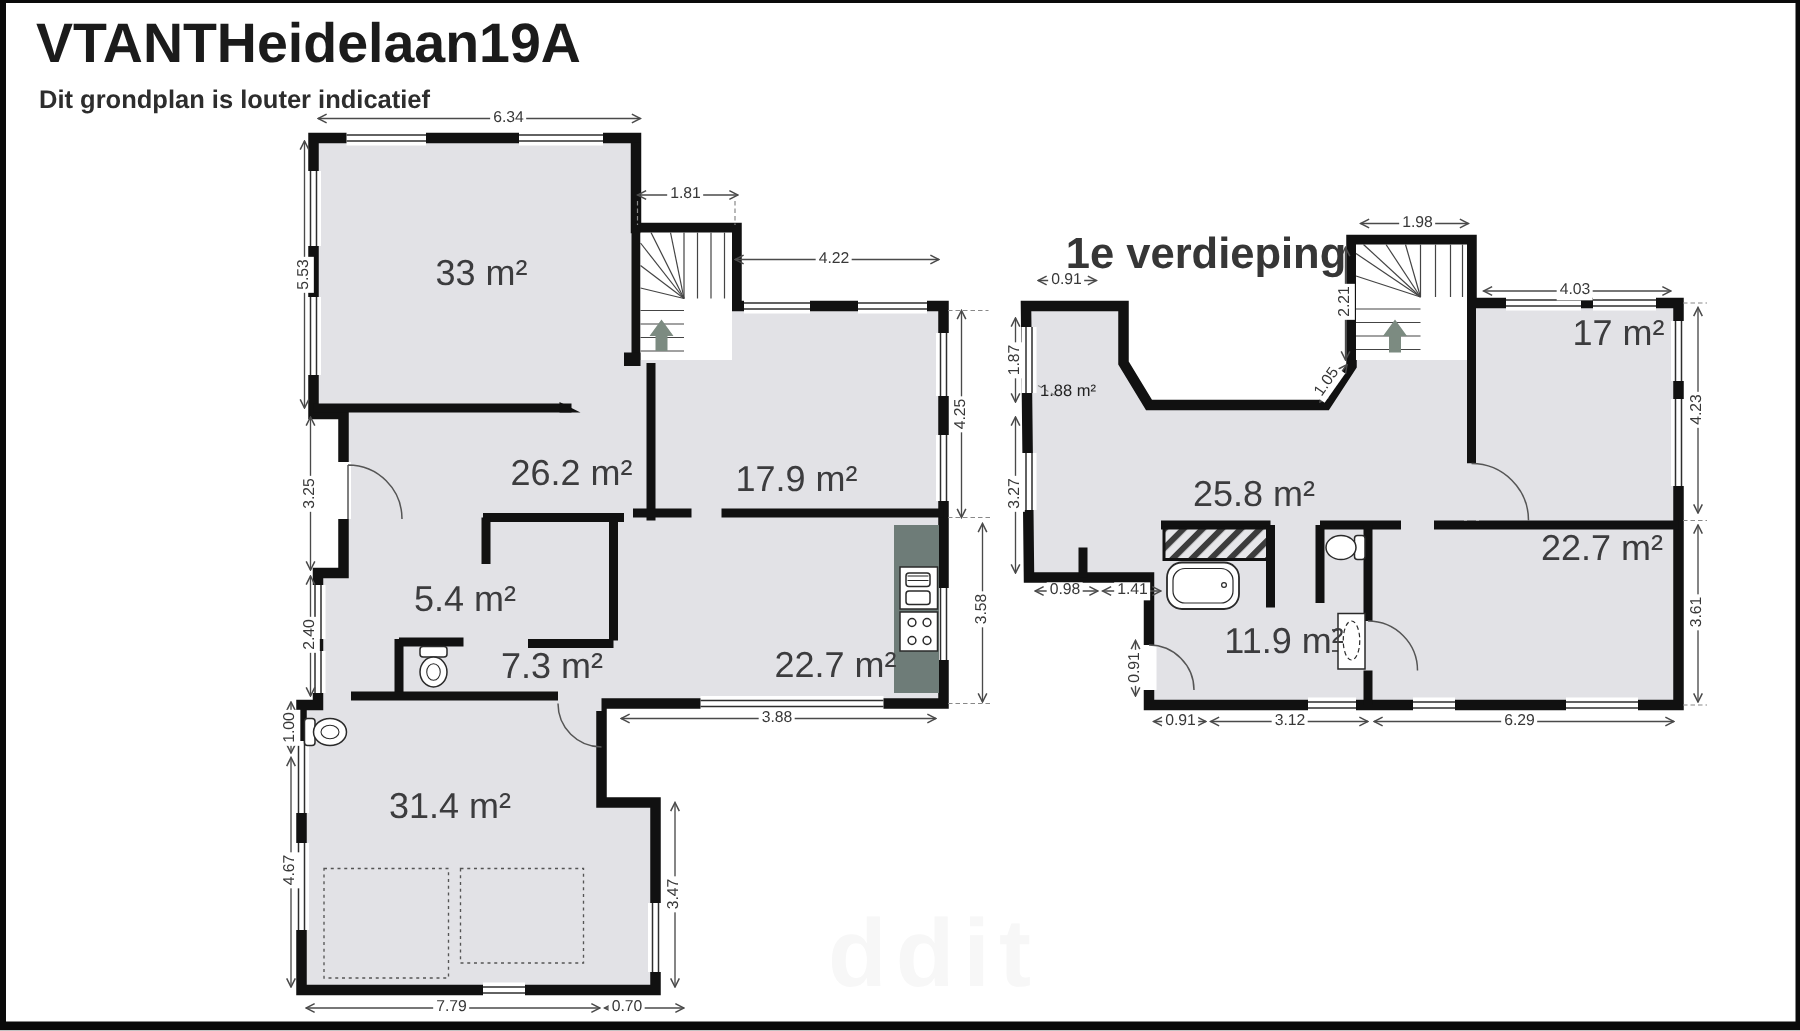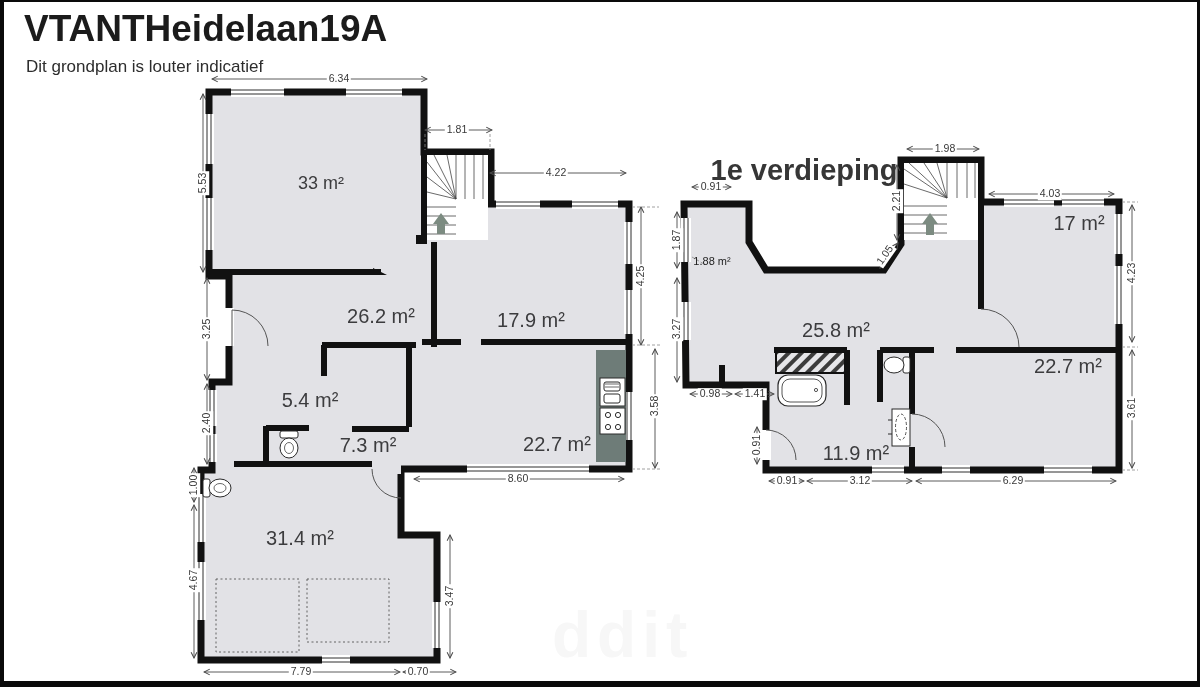--- a/index.html
+++ b/index.html
@@ -2,24 +2,24 @@
 <html><head>
 <meta charset="utf-8">
 <style>
   html,body{margin:0;padding:0;background:#ffffff}
   .canvas{position:relative;width:1200px;height:687px;background:#fff;
     border-style:solid;border-color:#0a0a0a;border-width:2px 3px 6px 4px;
     box-sizing:border-box;overflow:hidden;
     font-family:"Liberation Sans","DejaVu Sans",sans-serif;}
   .plan-svg{position:absolute;left:0;top:0}
   .page-title{position:absolute;left:20px;top:6px;font-size:37px;font-weight:700;color:#1b1b1b;white-space:nowrap}
-  .page-sub{position:absolute;left:22px;top:55px;font-size:17px;font-weight:400;color:#2d2d2d;white-space:nowrap}
+  .page-sub{position:absolute;left:22px;top:55px;font-size:17px;font-weight:700;color:#2d2d2d;white-space:nowrap}
   .floor-title{position:absolute;transform:translate(-50%,-50%);font-size:29px;font-weight:700;color:#363636;white-space:nowrap}
-  .room{position:absolute;transform:translate(-50%,-50%);font-size:20px;color:#3c3c3e;white-space:nowrap}
-  .room.big{font-size:18px}
+  .room{position:absolute;transform:translate(-50%,-50%);font-size:24px;color:#3c3c3e;white-space:nowrap}
+  .room.big{font-size:24px}
   .room.small{font-size:11px;font-weight:400;color:#222}
   .dim{position:absolute;font-size:10.5px;color:#383838;background:#fff;padding:0 2px;white-space:nowrap;
        transform:translate(-50%,-50%);line-height:1.1}
   .dim.v{transform:translate(-50%,-50%) rotate(-90deg)}
   .dim.d{transform:translate(-50%,-50%) rotate(-55deg)}
   .wm{position:absolute;left:548px;top:596px;font-size:64px;font-weight:700;color:#f7f7f7;letter-spacing:6px}
 </style>
 </head>
 <body>
 
@@ -372,34 +372,34 @@
   <span class="room" style="left:377px;top:314px">26.2 m²</span>
   <span class="room" style="left:527px;top:318px">17.9 m²</span>
   <span class="room" style="left:306px;top:398px">5.4 m²</span>
   <span class="room" style="left:364px;top:443px">7.3 m²</span>
   <span class="room" style="left:553px;top:442px">22.7 m²</span>
   <span class="room" style="left:296px;top:536px">31.4 m²</span>
 
   <span class="room" style="left:1075px;top:221px">17 m²</span>
   <span class="room" style="left:832px;top:328px">25.8 m²</span>
   <span class="room" style="left:1064px;top:364px">22.7 m²</span>
-  <span class="room" style="left:852px;top:451px">11.9 m²</span>
+  <span class="room" style="left:852px;top:426px">11.9 m²</span>
   <span class="room small" style="left:708px;top:259px">1.88 m²</span>
 
   <span class="dim h" style="left:335px;top:77px">6.34</span>
   <span class="dim h" style="left:453px;top:128px">1.81</span>
   <span class="dim h" style="left:552px;top:171px">4.22</span>
   <span class="dim v" style="left:199px;top:181px">5.53</span>
   <span class="dim v" style="left:203px;top:327px">3.25</span>
   <span class="dim v" style="left:203px;top:421px">2.40</span>
   <span class="dim v" style="left:190px;top:483px">1.00</span>
   <span class="dim v" style="left:190px;top:578px">4.67</span>
   <span class="dim v" style="left:637px;top:274px">4.25</span>
   <span class="dim v" style="left:651px;top:404px">3.58</span>
-  <span class="dim h" style="left:514px;top:477px">8.60</span>
+  <span class="dim h" style="left:514px;top:477px">3.88</span>
   <span class="dim v" style="left:446px;top:594px">3.47</span>
   <span class="dim h" style="left:297px;top:670px">7.79</span>
   <span class="dim h" style="left:414px;top:670px">0.70</span>
 
   <span class="dim h" style="left:707px;top:185px">0.91</span>
   <span class="dim h" style="left:941px;top:147px">1.98</span>
   <span class="dim h" style="left:1046px;top:192px">4.03</span>
   <span class="dim v" style="left:673px;top:238px">1.87</span>
   <span class="dim v" style="left:673px;top:327px">3.27</span>
   <span class="dim v" style="left:893px;top:199px">2.21</span>

